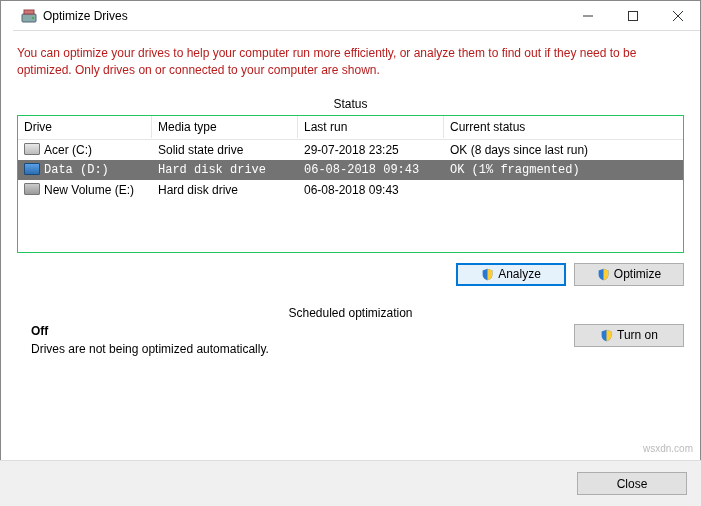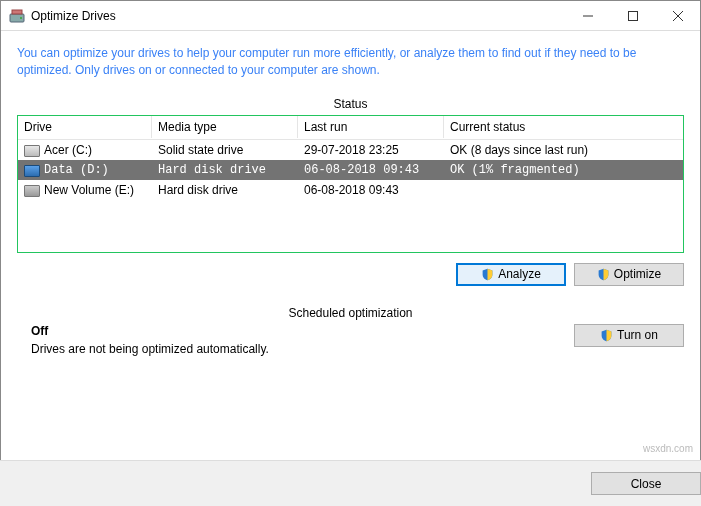--- a/index.html
+++ b/index.html
@@ -12,20 +12,21 @@
       overflow: hidden;
       border: 1px solid #888;
     }
     .titlebar {
       height: 30px;
       display: flex;
       align-items: center;
       padding-left: 8px;
       border-bottom: 1px solid #ddd;
       background: #fff;
+      margin-left: 12px;
     }
     .titlebar-icon {
       width: 16px; height: 16px;
       margin-right: 6px;
       display: inline-flex;
       align-items: center; justify-content: center;
     }
     .titlebar-title { flex: 1; font-size: 12px; }
     .caption-btns { display: flex; }
     .caption-btn {
@@ -33,21 +34,21 @@
       display: flex; align-items: center; justify-content: center;
       font-family: "Segoe MDL2 Assets", sans-serif;
       font-size: 10px;
       color: #333;
     }
     .content {
       padding: 14px 16px 8px 16px;
     }
     .desc {
       font-size: 12px;
-      color: #3b82f6;
+      color: #b91c1c;
       line-height: 1.4;
       margin-bottom: 18px;
     }
     .section-label {
       font-size: 12px;
       margin-bottom: 4px;
       text-align: center;
     }
     .listview {
       border: 1px solid #22c55e;
@@ -81,21 +82,21 @@
     .lv-row.selected {
       background: #737373;
       color: #fff;
       font-family: Liberation Mono, monospace;
     }
     .lv-row .cell {
       padding: 2px 6px;
       white-space: nowrap;
       overflow: hidden;
       display: flex;
-      align-items: flex-end;
+      align-items: flex-start;
       gap: 4px;
     }
     .c0 { width: 134px; }
     .c1 { width: 146px; }
     .c2 { width: 146px; }
     .c3 { flex: 1; }
     .drive-icon {
       width: 16px; height: 12px;
       display: inline-block;
       background: linear-gradient(#ccc,#999);
@@ -146,20 +147,21 @@
     .sched-desc { font-size: 12px; }
     .bottom-bar {
       position: absolute;
       bottom: 0; left: 0; right: 0;
       height: 46px;
       background: #f0f0f0;
       border-top: 1px solid #ddd;
       display: flex;
       align-items: center;
       justify-content: flex-end;
+      padding-right: 14px;
     }
     .watermark {
       position: absolute;
       bottom: 52px;
       right: 8px;
       font-size: 10px;
       color: #bbb;
     }
   </style>
 </head>

